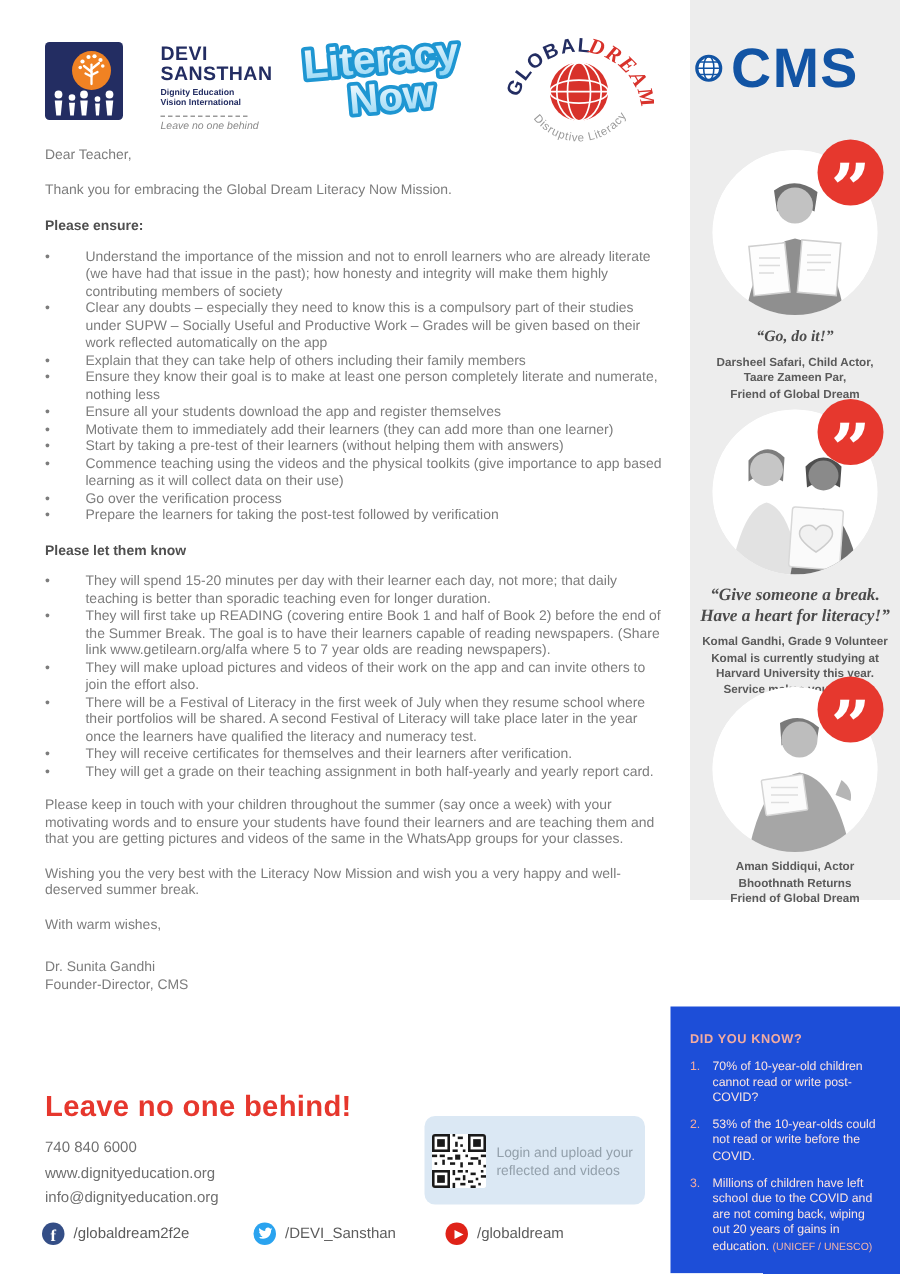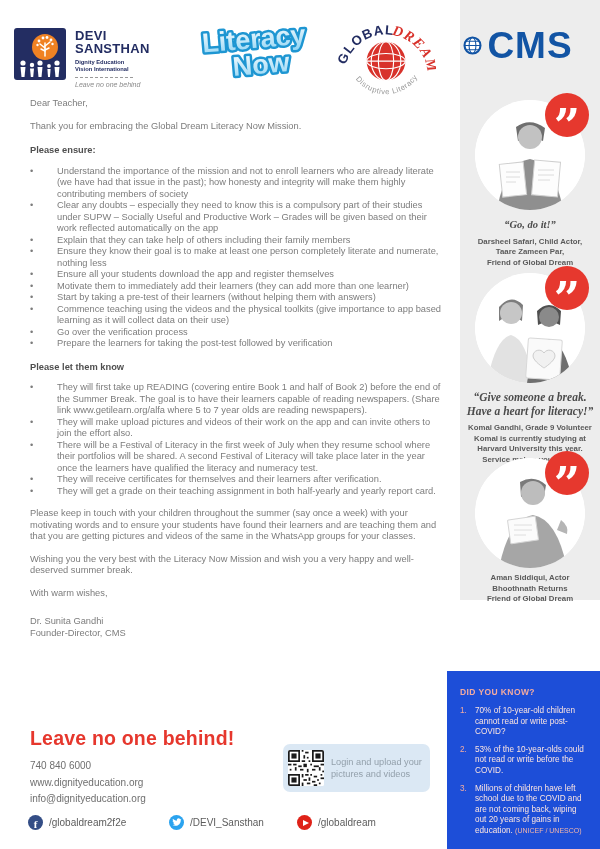--- a/index.html
+++ b/index.html
@@ -1,20 +1,20 @@
 <!DOCTYPE html>
 <html><head>
 <meta charset="utf-8">
 <style>
   html,body{margin:0;padding:0;background:#fff;}
   #page{position:relative;width:600px;height:849px;background:#ffffff;overflow:hidden;
         font-family:"Liberation Sans",sans-serif;}
 
   
-  .hdr-devi{position:absolute;left:14px;top:28px;display:flex;gap:9px;}
+  .hdr-devi{position:absolute;left:30px;top:28px;display:flex;gap:25px;}
   .devi-text{padding-top:2px;}
   .devi-name{font-size:13px;font-weight:bold;color:#232d62;line-height:12.5px;letter-spacing:.3px;}
   .devi-sub{font-size:5.8px;font-weight:bold;color:#232d62;line-height:7px;margin-top:4px;}
   .devi-div{border-top:1px dashed #9a9a9a;width:58px;margin:4px 0 3px;}
   .devi-tag{font-size:7px;color:#8a8a8a;font-style:italic;}
   .hdr-literacy{position:absolute;left:188px;top:20px;}
   .hdr-gd{position:absolute;left:336px;top:8px;}
 
   .cms{position:absolute;left:0;top:24px;width:140px;text-align:center;}
   .cms-text{position:relative;display:inline-block;font-size:37px;line-height:44px;
@@ -53,21 +53,21 @@
        box-sizing:border-box;padding:16px 12px 0 13px;}
   .dyk-head{font-size:8.5px;font-weight:bold;color:#f2aba1;letter-spacing:.4px;margin-bottom:9px;}
   .dyk-item{display:flex;gap:5px;font-size:8.2px;line-height:10.6px;color:#fbe4e0;margin-bottom:7px;}
   .dyk-num{flex:0 0 10px;color:#f2aba1;}
   .dyk-src{font-size:7px;color:#f0b4aa;}
 
   
   .foot-head{position:absolute;left:30px;top:727px;font-size:19.5px;font-weight:bold;
              color:#e6372d;letter-spacing:.2px;}
   .contacts{position:absolute;left:30px;top:758px;font-size:10px;line-height:16.5px;color:#6f6f6f;}
-  .qr-badge{position:absolute;left:283px;top:744px;width:147px;height:48px;background:#dbe8f4;
+  .qr-badge{position:absolute;left:283px;top:744px;width:147px;height:59px;background:#dbe8f4;
             border-radius:7px;display:flex;align-items:center;gap:7px;padding-left:5px;box-sizing:border-box;}
   .qr-cap{font-size:9.2px;line-height:12px;color:#93a0ab;}
   .social{position:absolute;top:815px;display:flex;align-items:center;gap:6px;}
   .s-fb{left:28px;} .s-tw{left:169px;} .s-yt{left:297px;text-align:center;}
   .sic{width:15px;height:15px;border-radius:50%;display:flex;align-items:center;justify-content:center;}
   .sic-fb{background:#344e86;color:#fff;font-size:11px;font-weight:bold;font-family:"Liberation Serif",serif;}
   .sic-fb span{transform:translateY(1px);}
   .sic-tw{background:#2aa3ef;}
   .sic-yt{background:#df2218;}
   .yt-tri{width:0;height:0;border-left:6px solid #fff;border-top:3.5px solid transparent;
@@ -314,20 +314,24 @@
           <span class="bt">Go over the verification process</span>
         </div>
       <div class="bullet">
           <span class="bm"></span>
           <span class="bt">Prepare the learners for taking the post-test followed by verification</span>
         </div>
     </div>
 
     <div class="lh">Please let them know</div>
     <div class="blist" style="margin-bottom:11px">
+      <div class="bullet">
+          <span class="bm"></span>
+          <span class="bt">They will spend 15-20 minutes per day with their learner each day, not more; that daily teaching is better than sporadic teaching even for longer duration.</span>
+        </div>
       <div class="bullet">
           <span class="bm"></span>
           <span class="bt">They will first take up READING (covering entire Book 1 and half of Book 2) before the end of the Summer Break. The goal is to have their learners capable of reading newspapers. (Share link www.getilearn.org/alfa where 5 to 7 year olds are reading newspapers).</span>
         </div>
       <div class="bullet">
           <span class="bm"></span>
           <span class="bt">They will make upload pictures and videos of their work on the app and can invite others to join the effort also.</span>
         </div>
       <div class="bullet">
           <span class="bm"></span>
@@ -406,21 +410,21 @@
           <rect x="17" y="17" width="1" height="1"></rect>
           <rect x="19" y="16" width="2" height="1"></rect>
         <rect x="8" y="19" width="1" height="2"></rect>
           <rect x="11" y="19" width="2" height="1"></rect>
           <rect x="15" y="20" width="2" height="1"></rect>
           <rect x="18" y="19" width="1" height="1"></rect>
       </g>
     </svg>
     <div class="qr-cap">
       <div>Login and upload your</div>
-      <div>pictures and videos</div>
+      <div>reflected and videos</div>
     </div>
   </div>
 
   <div class="social s-fb">
     <span class="sic sic-fb">
         <span>f</span>
       </span>
     <span class="s-handle">/globaldream2f2e</span>
   </div>
   <div class="social s-tw">

